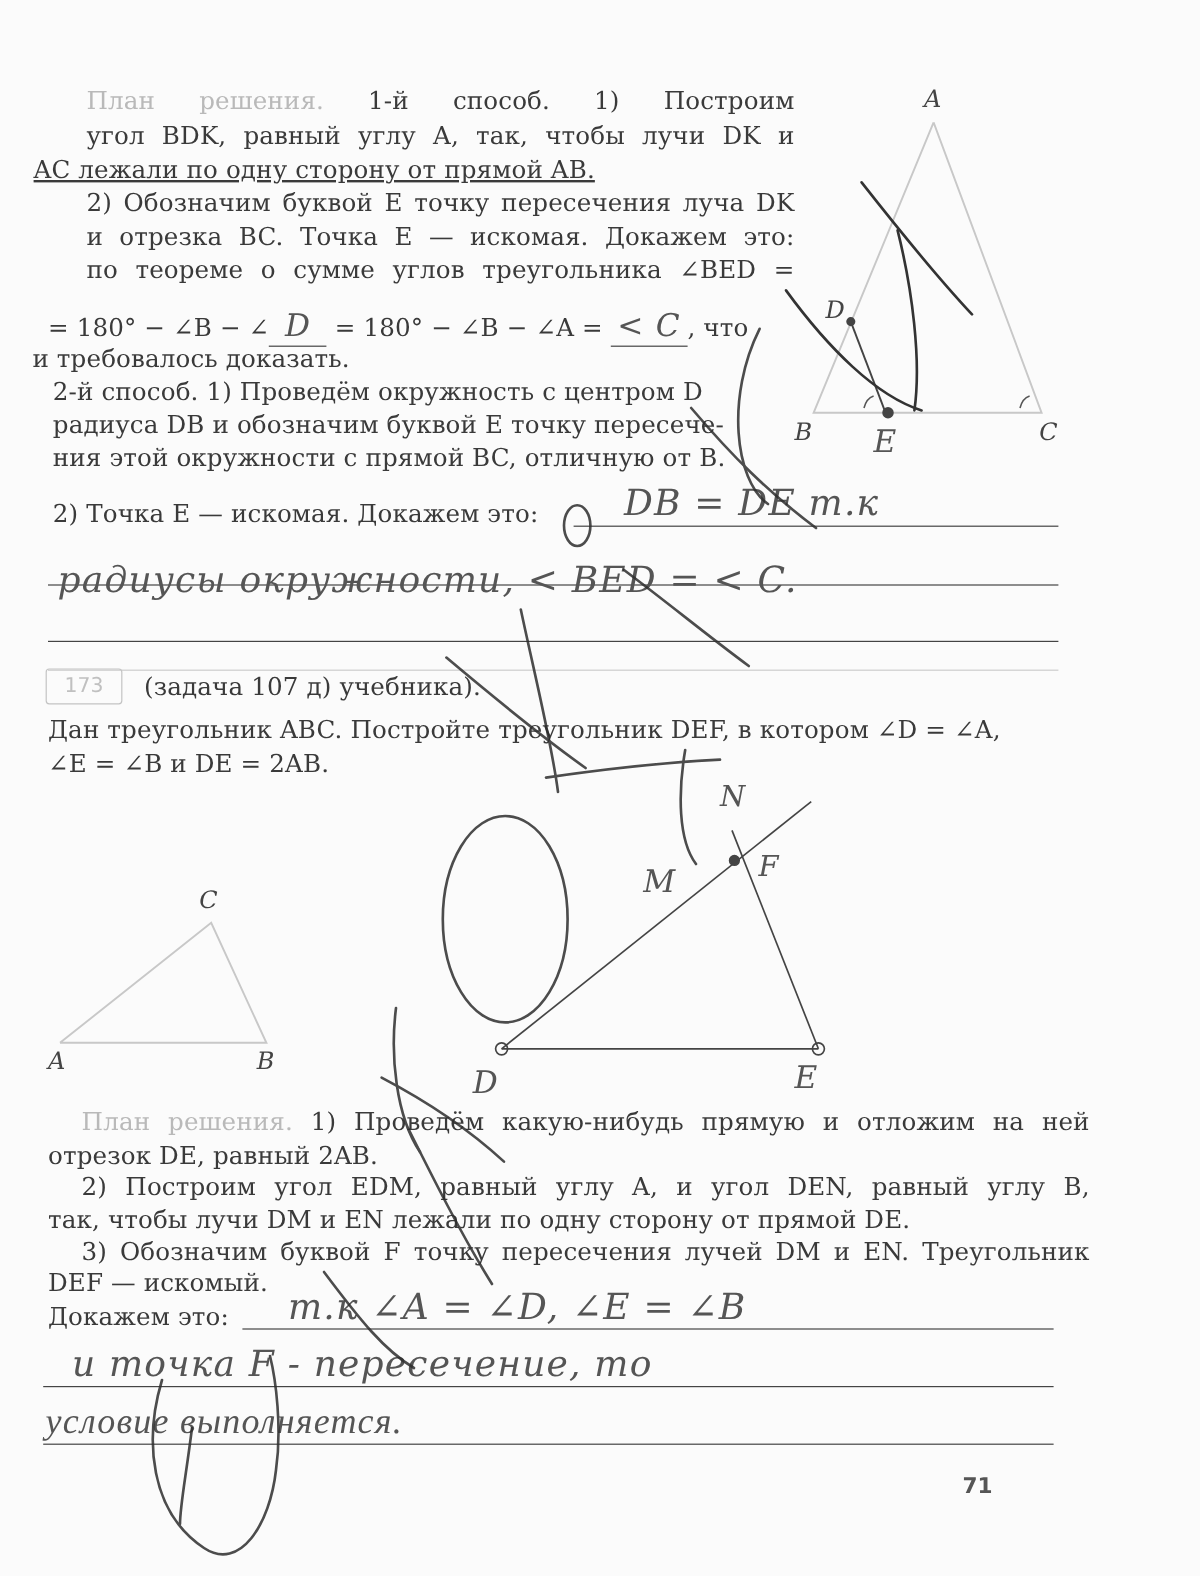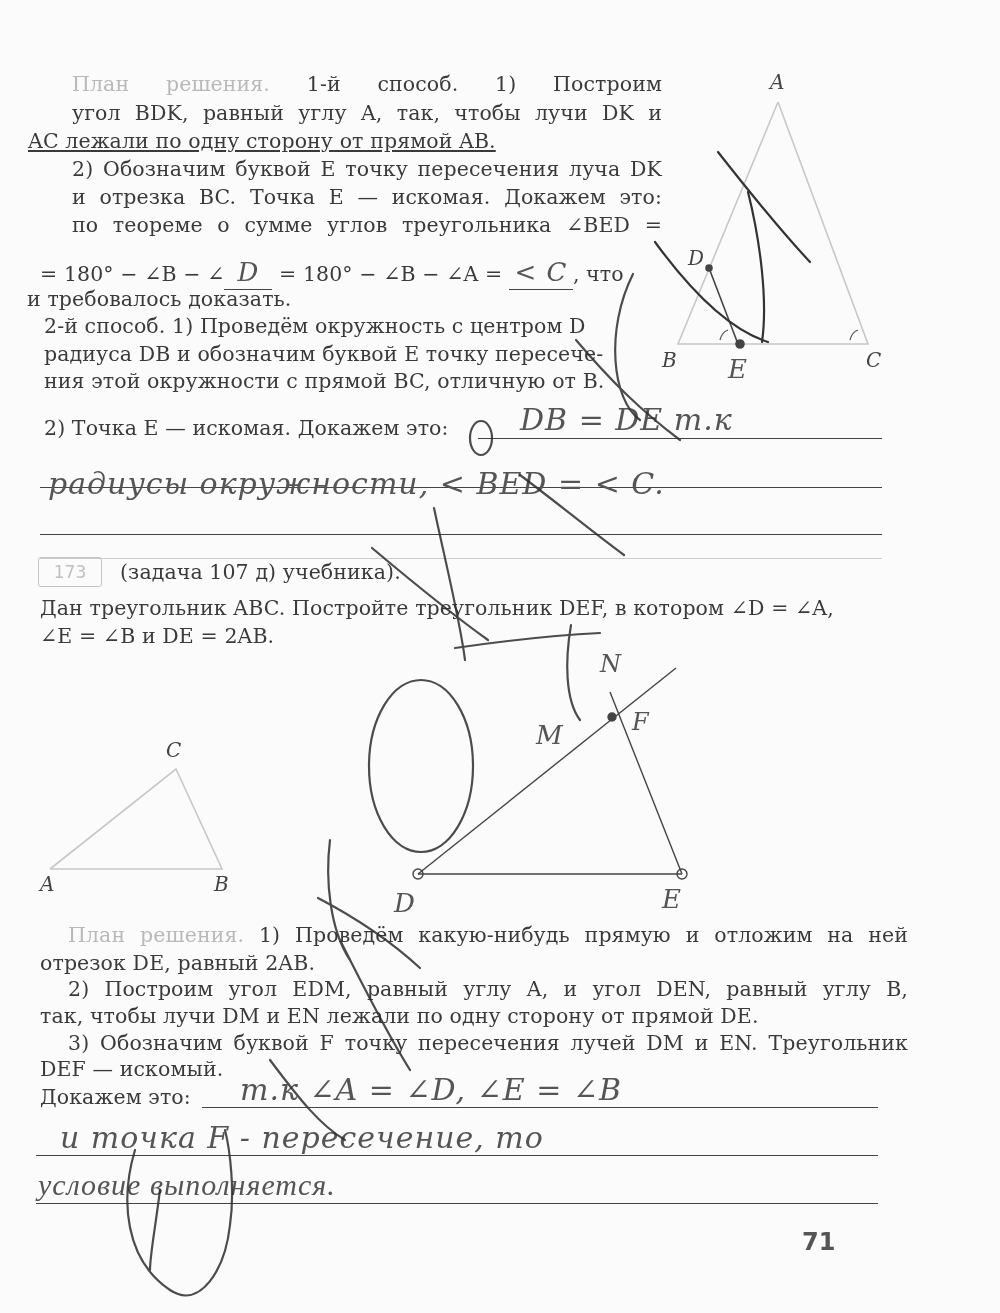--- a/index.html
+++ b/index.html
@@ -23,21 +23,21 @@
     color: #555; font-size: 30px; white-space: nowrap; letter-spacing: 1px;
   }
   .badge {
     position: absolute; left: 38px; top: 557px; width: 62px; height: 28px;
     border: 1.5px solid #c4c4c4; border-radius: 3px;
     color: #c0c0c0; font-family: "DejaVu Sans", sans-serif; font-size: 17px;
     text-align: center; line-height: 28px;
   }
   .pagenum {
     position: absolute; left: 802px; top: 1228px;
-    font-family: "DejaVu Sans", sans-serif; font-weight: bold; font-size: 24px; color: #555;
+    font-family: "DejaVu Sans", sans-serif; font-weight: bold; font-size: 18px; color: #555;
   }
   .label { position: absolute; font-style: italic; font-size: 20px; color: #444; }
   svg { position: absolute; left: 0; top: 0; }
 </style>
 </head>
 <body>
 
 <div class="line justify" style="left:44px; top:70px; width:590px;">
   <span class="gray">План решения.</span>
   <span>1-й  способ.  1)  Построим</span>

